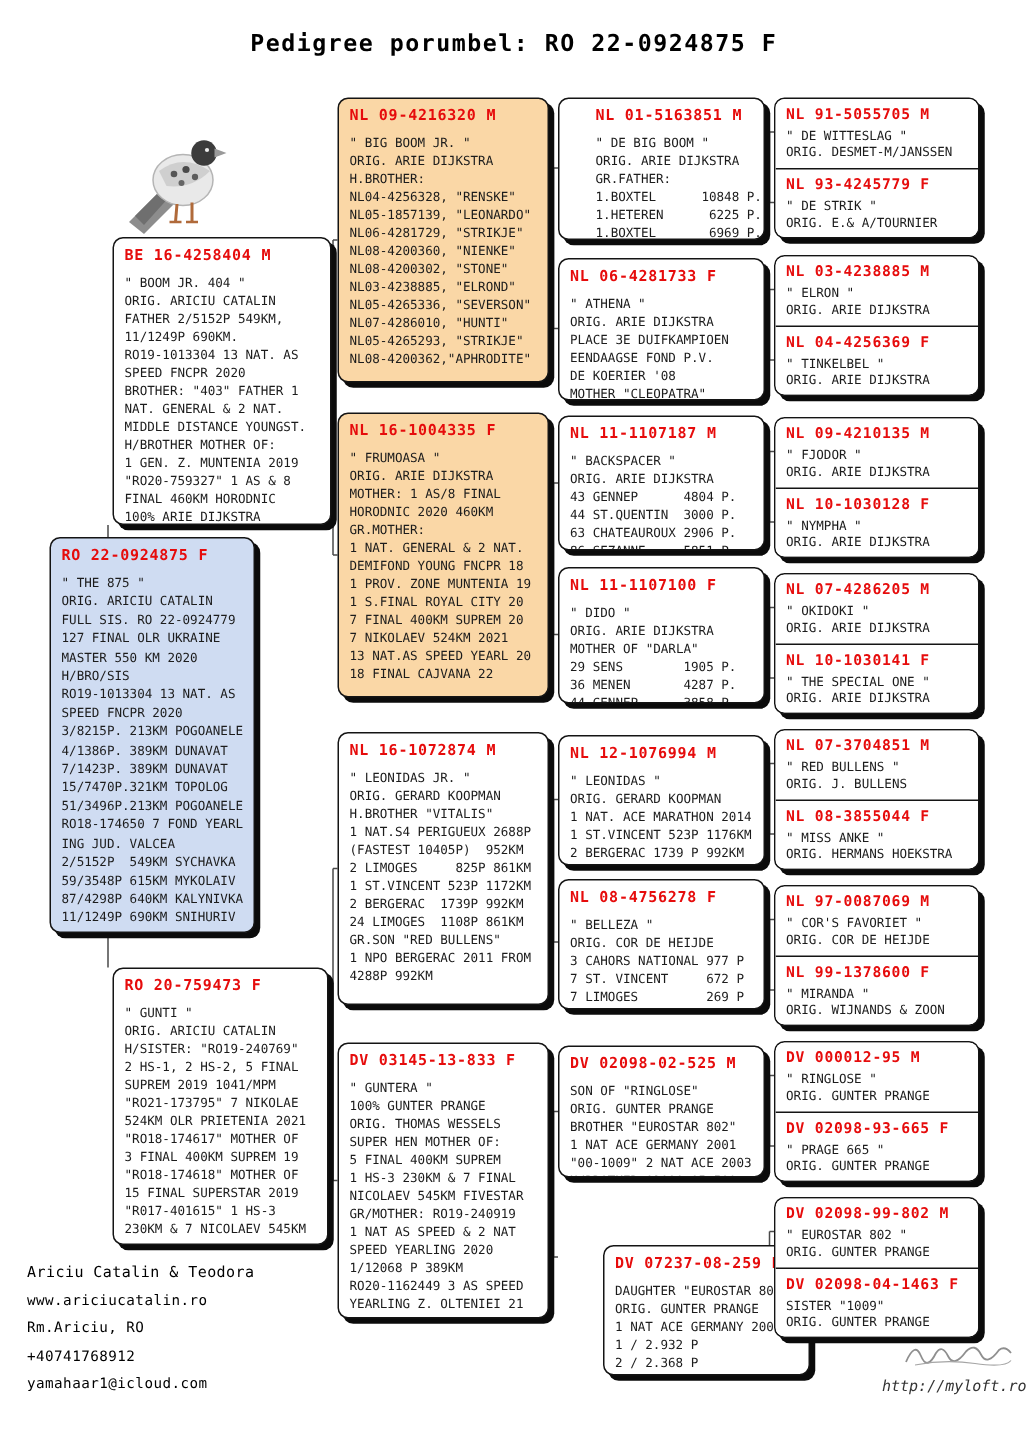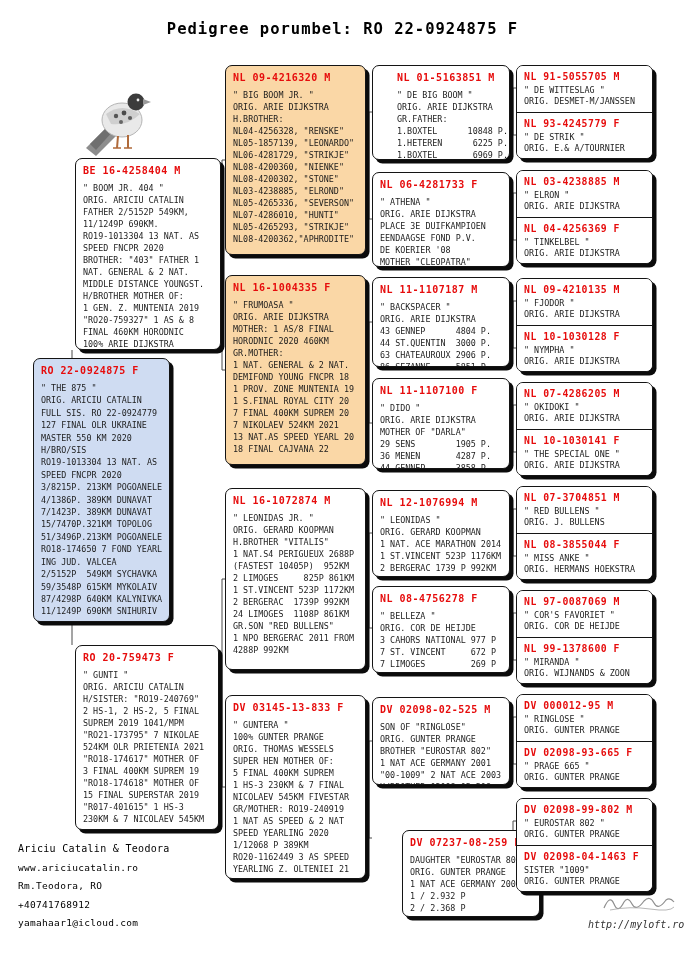--- a/index.html
+++ b/index.html
@@ -378,21 +378,21 @@
           <div class="ring">DV 02098-04-1463 F</div>
           <div class="line">SISTER "1009"</div>
           <div class="line">ORIG. GUNTER PRANGE</div>
         </div>
       </div>
     </div>
 
   <div class="footer">
     <div class="owner">Ariciu Catalin &amp; Teodora</div>
     <div>www.ariciucatalin.ro</div>
-    <div>Rm.Teodora, RO</div>
+    <div>Rm.Ariciu, RO</div>
     <div>+40741768912</div>
     <div>yamahaar1@icloud.com</div>
   </div>
 
   <div class="watermark">
     <svg width="78" height="22" viewBox="0 0 78 22">
       <path d="M4,16 Q10,2 14,12 T24,10 Q28,4 32,12 T44,9 Q50,3 54,11 T66,8 Q70,5 74,10" fill="none" stroke="#8f8f8f" stroke-width="1.2"></path>
       <path d="M10,18 Q30,14 50,17 T74,15" fill="none" stroke="#a5a5a5" stroke-width=".8"></path>
     </svg>
     <span class="site">http://myloft.ro</span>

